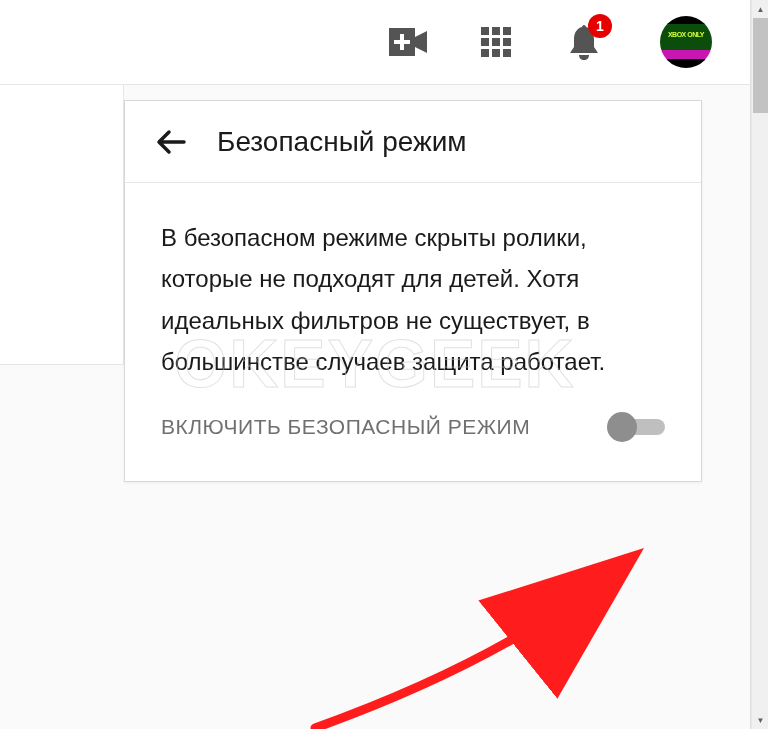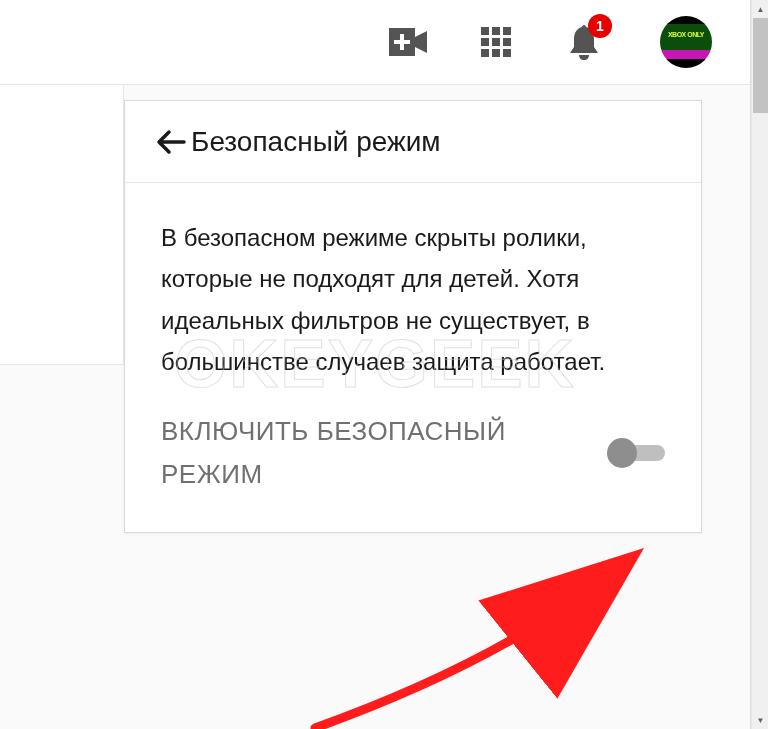--- a/index.html
+++ b/index.html
@@ -104,20 +104,21 @@
       background: #ffffff;
       border: 1px solid #d9d9d9;
       box-shadow: 0 1px 3px rgba(0,0,0,0.05);
     }
     .panel-header {
       height: 82px;
       border-bottom: 1px solid #e6e6e6;
       display: flex;
       align-items: center;
       padding-left: 26px;
+      gap: 26px;
     }
     .back-arrow {
       width: 40px;
       height: 40px;
       display: flex;
       align-items: center;
       justify-content: center;
       cursor: pointer;
       color: #303030;
     }
@@ -138,21 +139,21 @@
     .description p {
       margin-bottom: 28px;
     }
     .toggle-row {
       display: flex;
       align-items: center;
       justify-content: space-between;
       margin-top: 6px;
     }
     .toggle-label {
-      font-size: 26px;
+      font-size: 21px;
       line-height: 1.65;
       color: #707070;
       letter-spacing: 0.5px;
       max-width: 380px;
     }
     .switch {
       position: relative;
       width: 58px;
       height: 26px;
       cursor: pointer;

